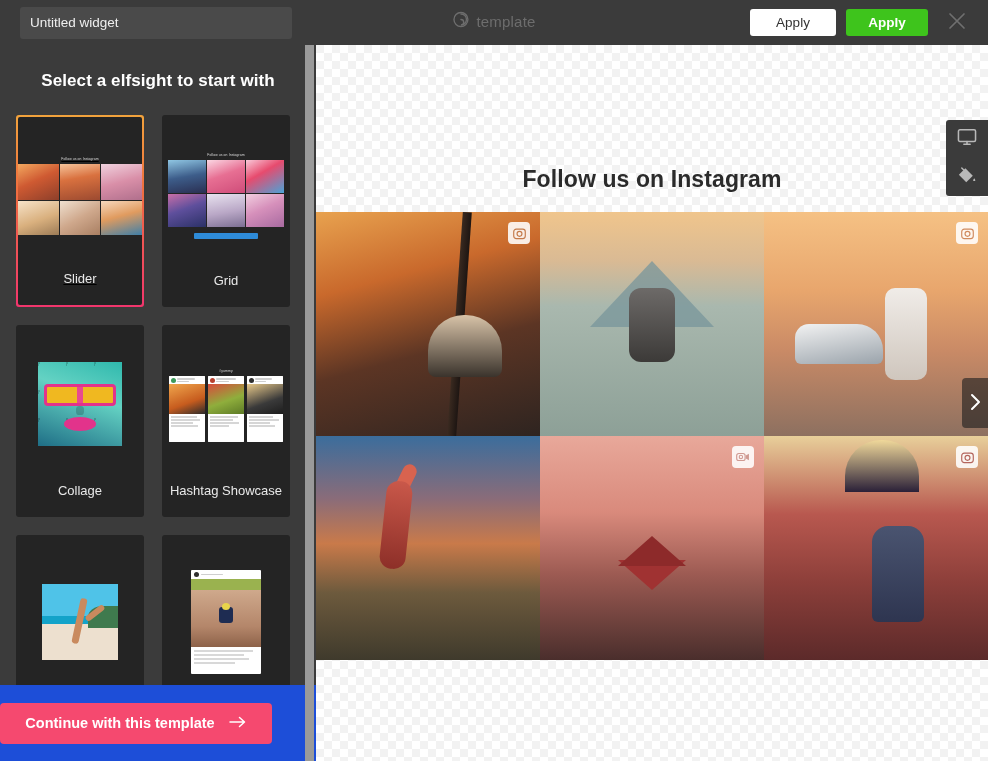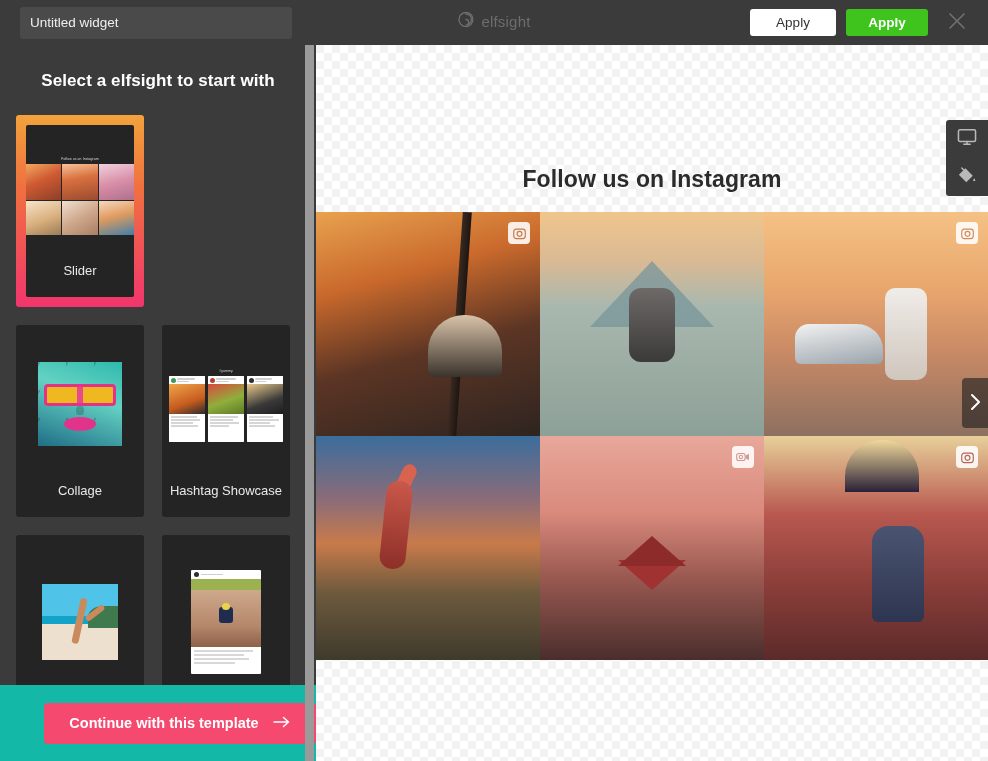--- a/index.html
+++ b/index.html
@@ -56,22 +56,23 @@
     position: absolute; left: 0; top: 70px; width: 316px; height: 615px;
     padding: 0 16px; overflow: hidden;
   }
   .tpl-row { display: flex; gap: 18px; margin-bottom: 18px; }
   .tpl-card {
     width: 128px; height: 192px; background: #242424; border-radius: 3px;
     position: relative; cursor: pointer; overflow: hidden;
     display: flex; flex-direction: column; align-items: center;
   }
   .tpl-card.selected {
-    padding: 10px;
+    padding: 2px;
     background: linear-gradient(180deg, #f2a33c 0%, #f0703f 38%, #f2356d 100%);
+    text-decoration: underline;
   }
   .tpl-card.selected .tpl-inner {
     width: 100%; height: 100%; background: #242424; border-radius: 2px;
     display: flex; flex-direction: column; align-items: center;
   }
   .tpl-inner { width: 100%; height: 100%; display: flex; flex-direction: column; align-items: center; }
   .tpl-thumb {
     width: 100%; flex: 1 1 auto; position: relative; overflow: hidden;
     display: flex; flex-direction: column; align-items: center; justify-content: center;
   }
@@ -177,21 +178,21 @@
   .post-img .helmet {
     position: absolute; left: 31px; top: 24px; width: 8px; height: 7px;
     background: #e8d44a; border-radius: 50%;
   }
   .post-body { flex: 1; padding: 3px; display: flex; flex-direction: column; gap: 2px; }
   .post-line { height: 2px; background: #d8d8d8; }
 
   
   #sidebar-footer {
     position: absolute; left: 0; bottom: 0; width: 316px; height: 76px;
-    background: #14b8a6; display: flex; align-items: center; justify-content: flex-end;
+    background: #1d4ed8; display: flex; align-items: center; justify-content: flex-start;
   }
   #continue-btn {
     width: 272px; height: 41px; border: none; border-radius: 4px;
     background: #f5496f; color: #fff; font-size: 14.5px; font-weight: 700;
     cursor: pointer; display: flex; align-items: center; justify-content: center; gap: 14px;
     font-family: "Liberation Sans", sans-serif;
   }
   #sidebar-scrollbar {
     position: absolute; right: 2px; top: 0; width: 9px; height: 716px; background: #9a9a9a;
   }
@@ -274,21 +275,21 @@
   <div id="topbar">
     <input id="widget-name" value="Untitled widget" style="">
 
     <div id="brand">
       <span class="logo">
         <svg width="17" height="17" viewBox="0 0 20 20">
           <circle cx="10" cy="10" r="8.2" fill="none" stroke="#6d6d6d" stroke-width="1.6"></circle>
           <path d="M10 3.5 A6.5 6.5 0 0 1 10 16.5 A3.2 3.2 0 0 0 10 10" fill="none" stroke="#6d6d6d" stroke-width="1.6" stroke-linecap="round"></path>
         </svg>
       </span>
-      <span>elfsight</span>
+      <span>template</span>
     </div>
 
     <div id="topbar-actions">
       <button class="tb-btn" id="apply-btn">Apply</button>
       <button class="tb-btn" id="save-btn">Apply</button>
       <button id="close-btn">
         <span>
           <svg width="22" height="22" viewBox="0 0 22 22">
             <path d="M4 4 L18 18 M18 4 L4 18" stroke="#6f6f6f" stroke-width="1.7" stroke-linecap="round"></path>
           </svg>
@@ -313,20 +314,37 @@
                   <div class="cell s3"></div>
                 <div class="cell s4"></div>
                   <div class="cell s5"></div>
                   <div class="cell s6"></div>
               </div>
             </div>
             <div class="tpl-label">Slider</div>
           </div>
         </div>
 
+        <div class="tpl-card">
+          <div class="tpl-inner">
+            <div class="tpl-thumb">
+              <div class="tpl-mini-title">Follow us on Instagram</div>
+              <div class="mosaic grid">
+                <div class="cell g1"></div>
+                  <div class="cell g2"></div>
+                  <div class="cell g3"></div>
+                <div class="cell g4"></div>
+                  <div class="cell g5"></div>
+                  <div class="cell g6"></div>
+              </div>
+              <div class="mini-btn"></div>
+            </div>
+            <div class="tpl-label">Grid</div>
+          </div>
+        </div>
       </div>
 
       <div class="tpl-row">
         <div class="tpl-card">
           <div class="tpl-inner">
             <div class="tpl-thumb">
               <div class="collage-img">
                 <div class="glasses"></div>
                   <div class="nose"></div>
                   <div class="lips"></div>

